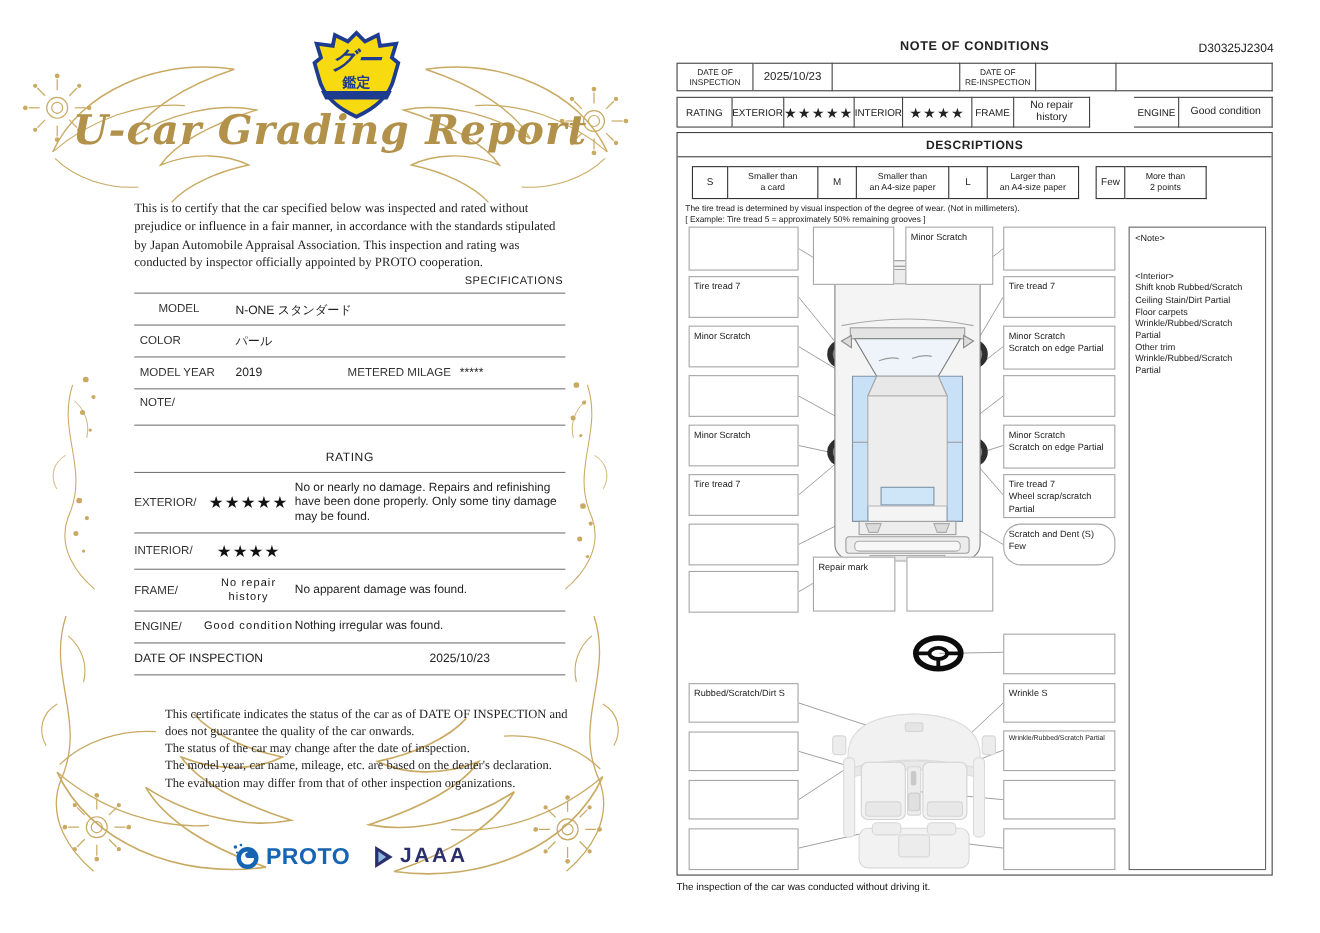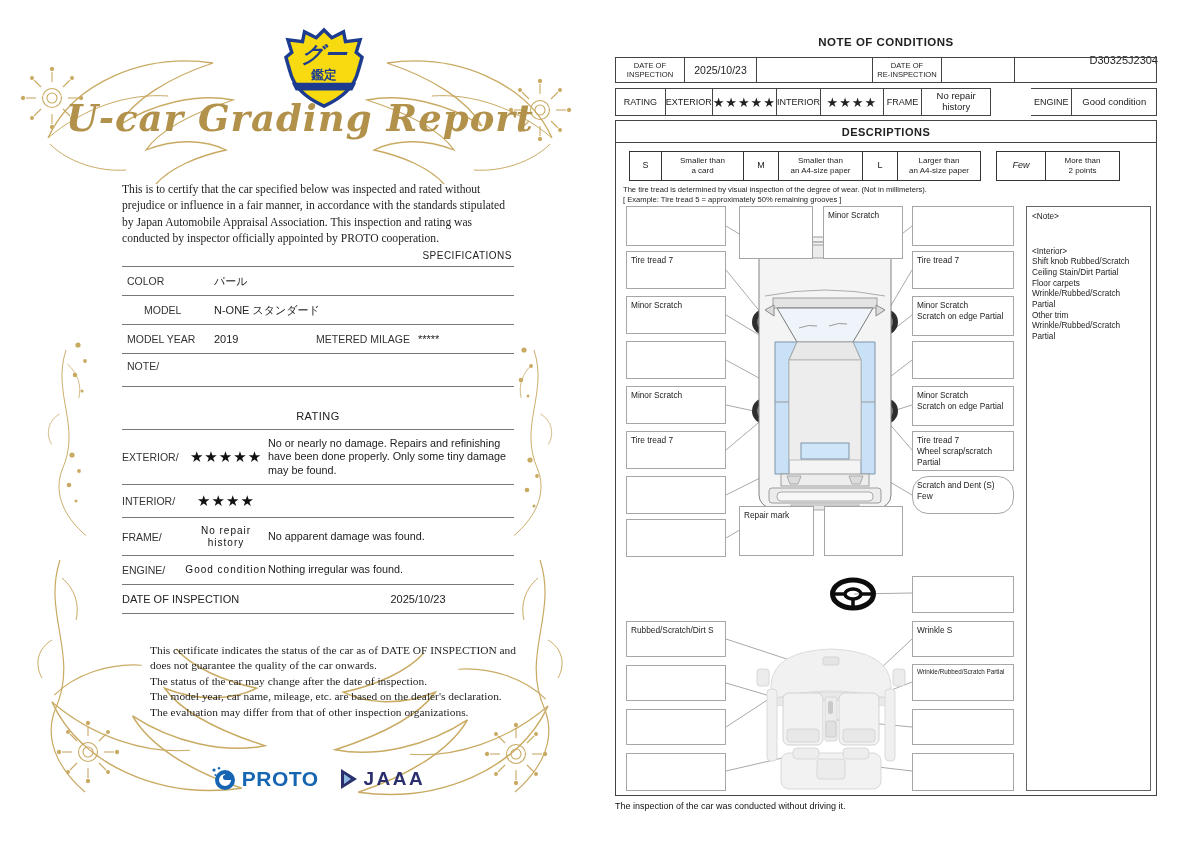--- a/index.html
+++ b/index.html
@@ -33,21 +33,21 @@
   .date-row .dv { flex:1; text-align:center; }
   #disclaimer { position:absolute; left:150px; top:643px; width:374px;
      font-family:"Liberation Serif", serif; font-size:11.4px; line-height:1.35; color:#1e1e1e; white-space:pre-line; }
   #lp-logos { position:absolute; left:122px; top:766px; width:392px; display:flex; justify-content:center; gap:20px; align-items:center; }
   .logo-proto { display:flex; align-items:center; gap:5px; font-weight:bold; font-size:21px; color:#1565b2; letter-spacing:0.5px; }
   .logo-jaaa  { display:flex; align-items:center; gap:5px; font-weight:bold; font-size:19px; color:#2b2f6e; letter-spacing:2.5px; }
 
   
   #right-page { position:absolute; left:612px; top:30px; width:548px; height:800px; font-family:"Liberation Sans", sans-serif; }
   #rp-title { position:absolute; top:6px; left:0; width:100%; text-align:center; font-size:11.5px; font-weight:bold; letter-spacing:0.5px; }
-  #rp-docnum { position:absolute; top:24px; right:2px; font-size:11px; }
+  #rp-docnum { position:absolute; top:8px; right:2px; font-size:11px; }
   .rp-table { position:absolute; left:3px; width:542px; display:flex; }
   #date-table { top:27px; height:26px; }
   #rating-table { top:58px; height:28px; }
   .rp-cell { border:1px solid #444; border-left:none; display:flex; align-items:center; justify-content:center; text-align:center; }
   .rp-cell:first-child { border-left:1px solid #444; }
   .rp-lbl { font-size:7.6px; line-height:1.2; }
   .rp-lbl9 { font-size:9px; }
   .rp-val { font-size:10.5px; }
   .rp-stars { font-size:13px; letter-spacing:1px; }
   .rp-small { font-size:9.5px; line-height:1.15; }
@@ -145,26 +145,26 @@
       <text x="42" y="53" font-size="13" font-weight="bold" fill="#1d3c8f" text-anchor="middle">鑑定</text>
       <path d="M9,57 L75,57 L71,65 L13,65 Z" fill="#1d3c8f"></path>
     </svg>
 
     <div id="lp-title">U-car Grading Report</div>
     <div id="certify">This is to certify that the car specified below was inspected and rated without prejudice or influence in a fair manner, in accordance with the standards stipulated by Japan Automobile Appraisal Association. This inspection and rating was conducted by inspector officially appointed by PROTO cooperation.</div>
 
     <div id="spec-heading">SPECIFICATIONS</div>
     <div id="spec-table">
       <div class="spec-row">
+        <span style="margin-left:22px; width:70px;">MODEL</span>
+        <span class="val">N-ONE スタンダード</span>
+      </div>
+      <div class="spec-row">
         <span style="margin-left:5px; width:87px;">COLOR</span>
         <span class="val">パール</span>
-      </div>
-      <div class="spec-row">
-        <span style="margin-left:22px; width:70px;">MODEL</span>
-        <span class="val">N-ONE スタンダード</span>
       </div>
       <div class="spec-row">
         <span style="margin-left:5px; width:87px;">MODEL YEAR</span>
         <span class="val" style="width:102px;">2019</span>
         <span style="width:102px;">METERED MILAGE</span>
         <span class="val">*****</span>
       </div>
       <div class="spec-row" style="min-height:33px; align-items:flex-start; padding-top:6px;">
         <span style="margin-left:5px;">NOTE/</span>
       </div>
@@ -258,21 +258,21 @@
         <div class="lg-cell" style="width:82px;">Smaller than
 a card</div>
         <div class="lg-cell lg-key" style="width:35px;">M</div>
         <div class="lg-cell" style="width:84px;">Smaller than
 an A4-size paper</div>
         <div class="lg-cell lg-key" style="width:35px;">L</div>
         <div class="lg-cell" style="width:83px;">Larger than
 an A4-size paper</div>
       </div>
       <div class="legend" id="legend-few">
-        <div class="lg-cell lg-key" style="width:50px;font-style:italic;">Few</div>
+        <div class="lg-cell lg-key" style="width:27px;">Few</div>
         <div class="lg-cell" style="width:74px;">More than
 2 points</div>
       </div>
       <div class="tread-note" id="tread-note1">The tire tread is determined by visual inspection of the degree of wear. (Not in millimeters).</div>
       <div class="tread-note" id="tread-note2">[ Example: Tire tread 5 = approximately 50% remaining grooves ]</div>
 
       <svg id="leader-svg" width="542" height="676" viewBox="0 0 542 676">
         <g stroke="#9f9f9f" stroke-width="0.9" fill="none">
           <path d="M110,105 L185,150"></path>
             <path d="M110,149 L154,203"></path>

